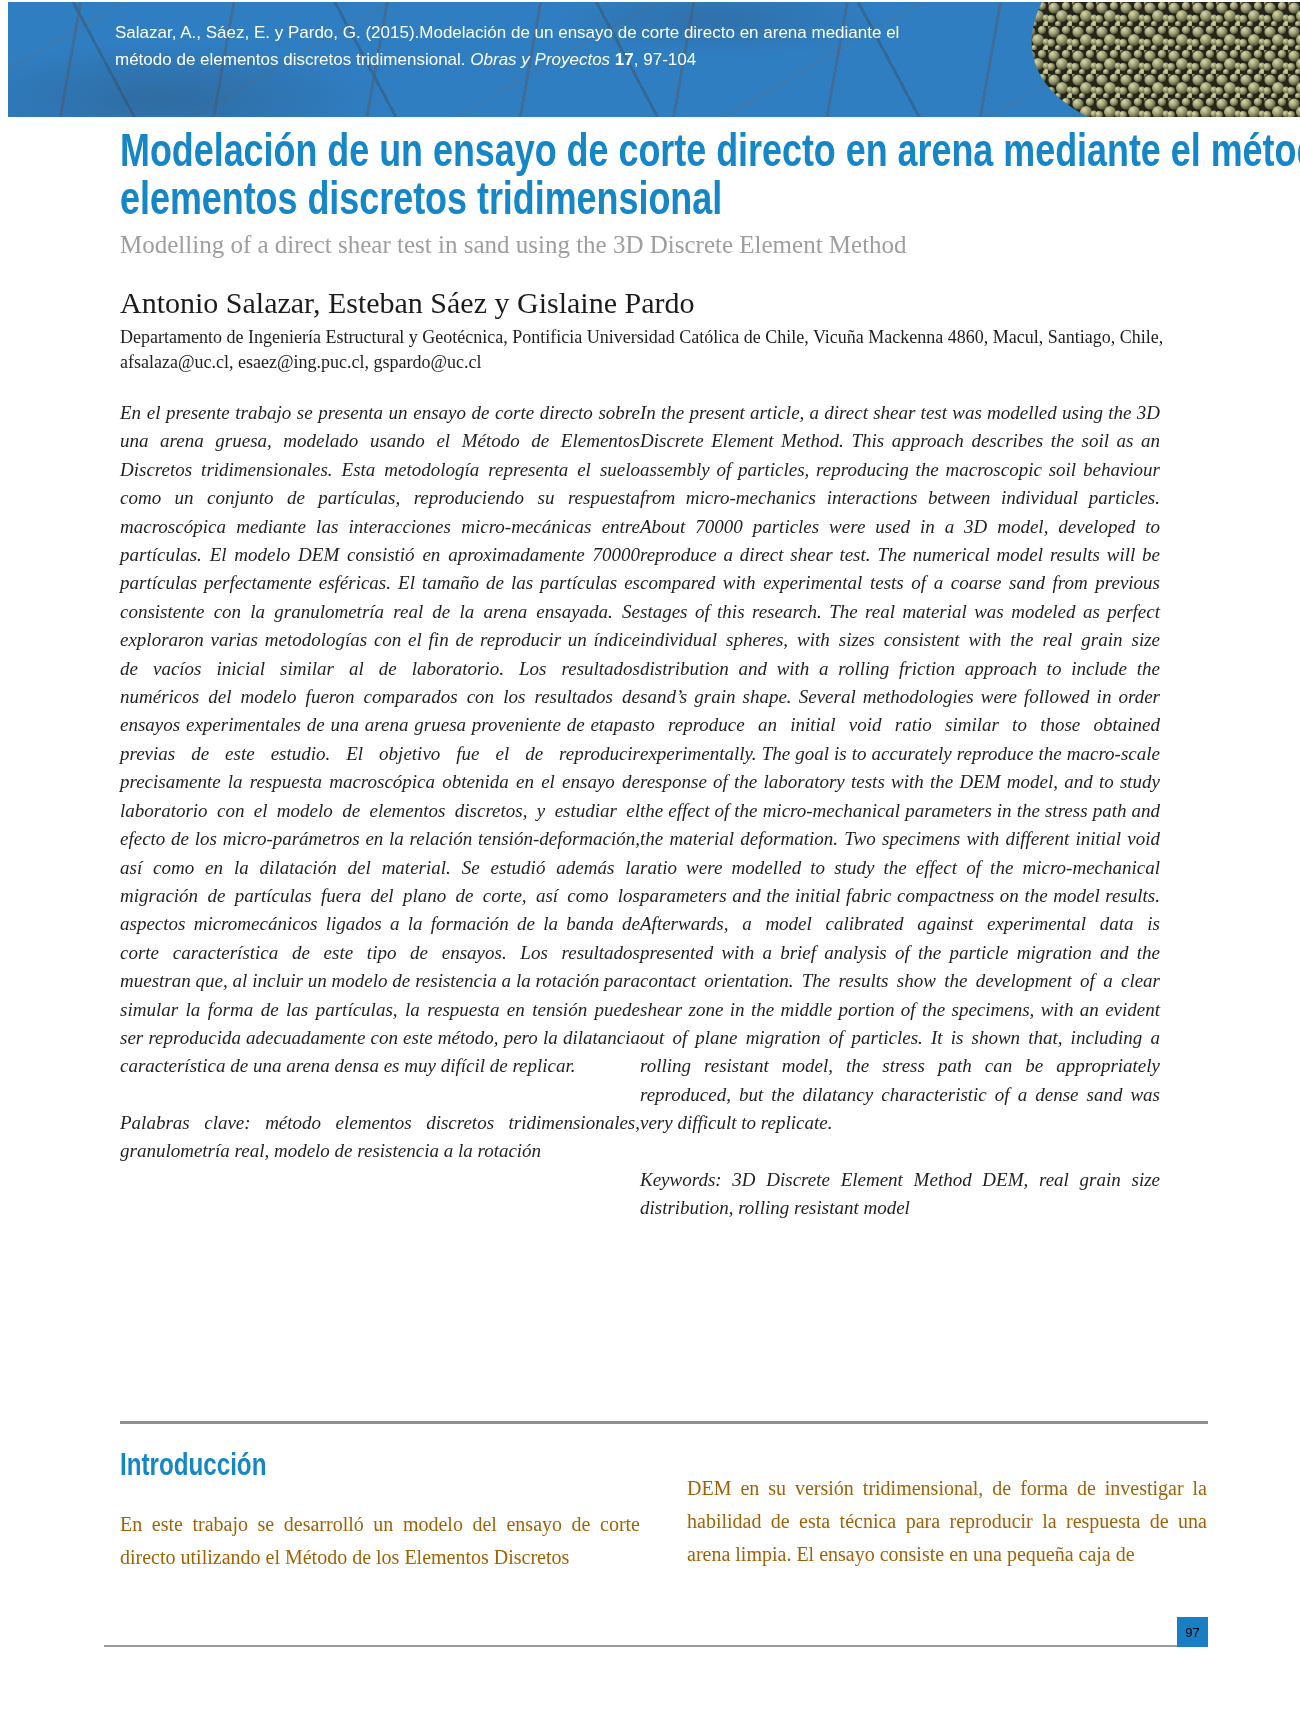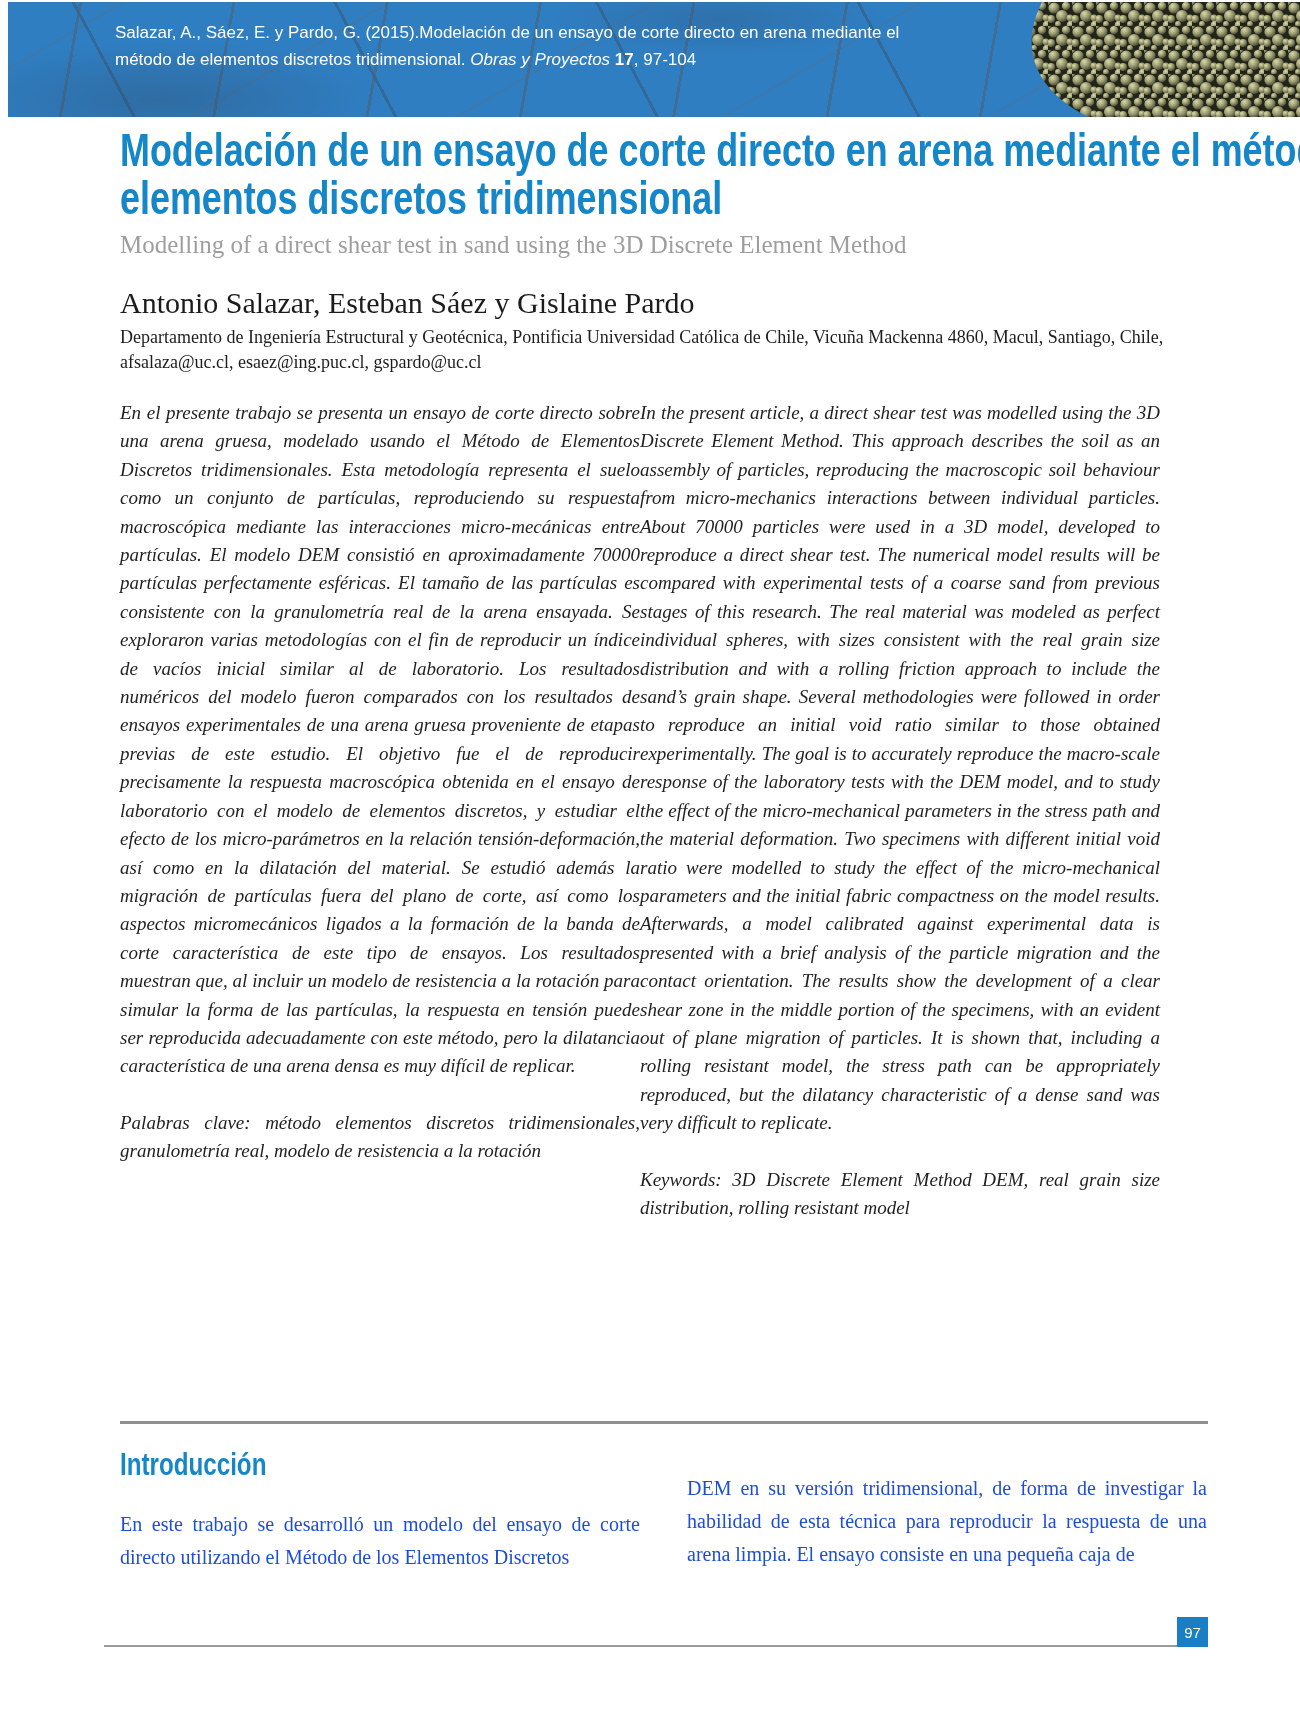--- a/index.html
+++ b/index.html
@@ -61,29 +61,29 @@
   
   .bottom-section { position:absolute; left:120px; width:1088px; top:1421px; }
   .section-rule { border-top:3px solid #8f8f8f; margin-bottom:22px; }
   .intro-row { display:flex; gap:47px; }
   .intro-col { width:520px; }
   .intro-heading {
     font-family:"Liberation Sans", sans-serif;
     font-weight:700; font-size:31px; line-height:38px;
     color:#1586c7; margin-bottom:24px;
   }
-  .intro-text { font-size:20px; line-height:33px; text-align:justify; color:#1d4ed8; }
+  .intro-text { font-size:20px; line-height:33px; text-align:justify; color:#a16207; }
   .intro-col-right .intro-text { padding-top:26px; }
 
   
   .footer-line { position:absolute; left:104px; right:92px; bottom:66px; border-bottom:2px solid #9a9a9a; }
   .page-box {
     position:absolute; right:92px; bottom:66px; width:31px; height:30px;
-    background:#1a7ec4; color:#fef9c3;
-    font-family:"Liberation Sans", sans-serif; font-size:15px;
+    background:#1a7ec4; color:#000000;
+    font-family:"Liberation Sans", sans-serif; font-size:13px;
     display:flex; align-items:center; justify-content:center;
   }
 </style>
 </head>
 <body>
 
 <div class="page">
 
   <div class="banner">
     <svg class="banner-particles" viewBox="0 0 300 115" preserveAspectRatio="none" xmlns="http://www.w3.org/2000/svg">

